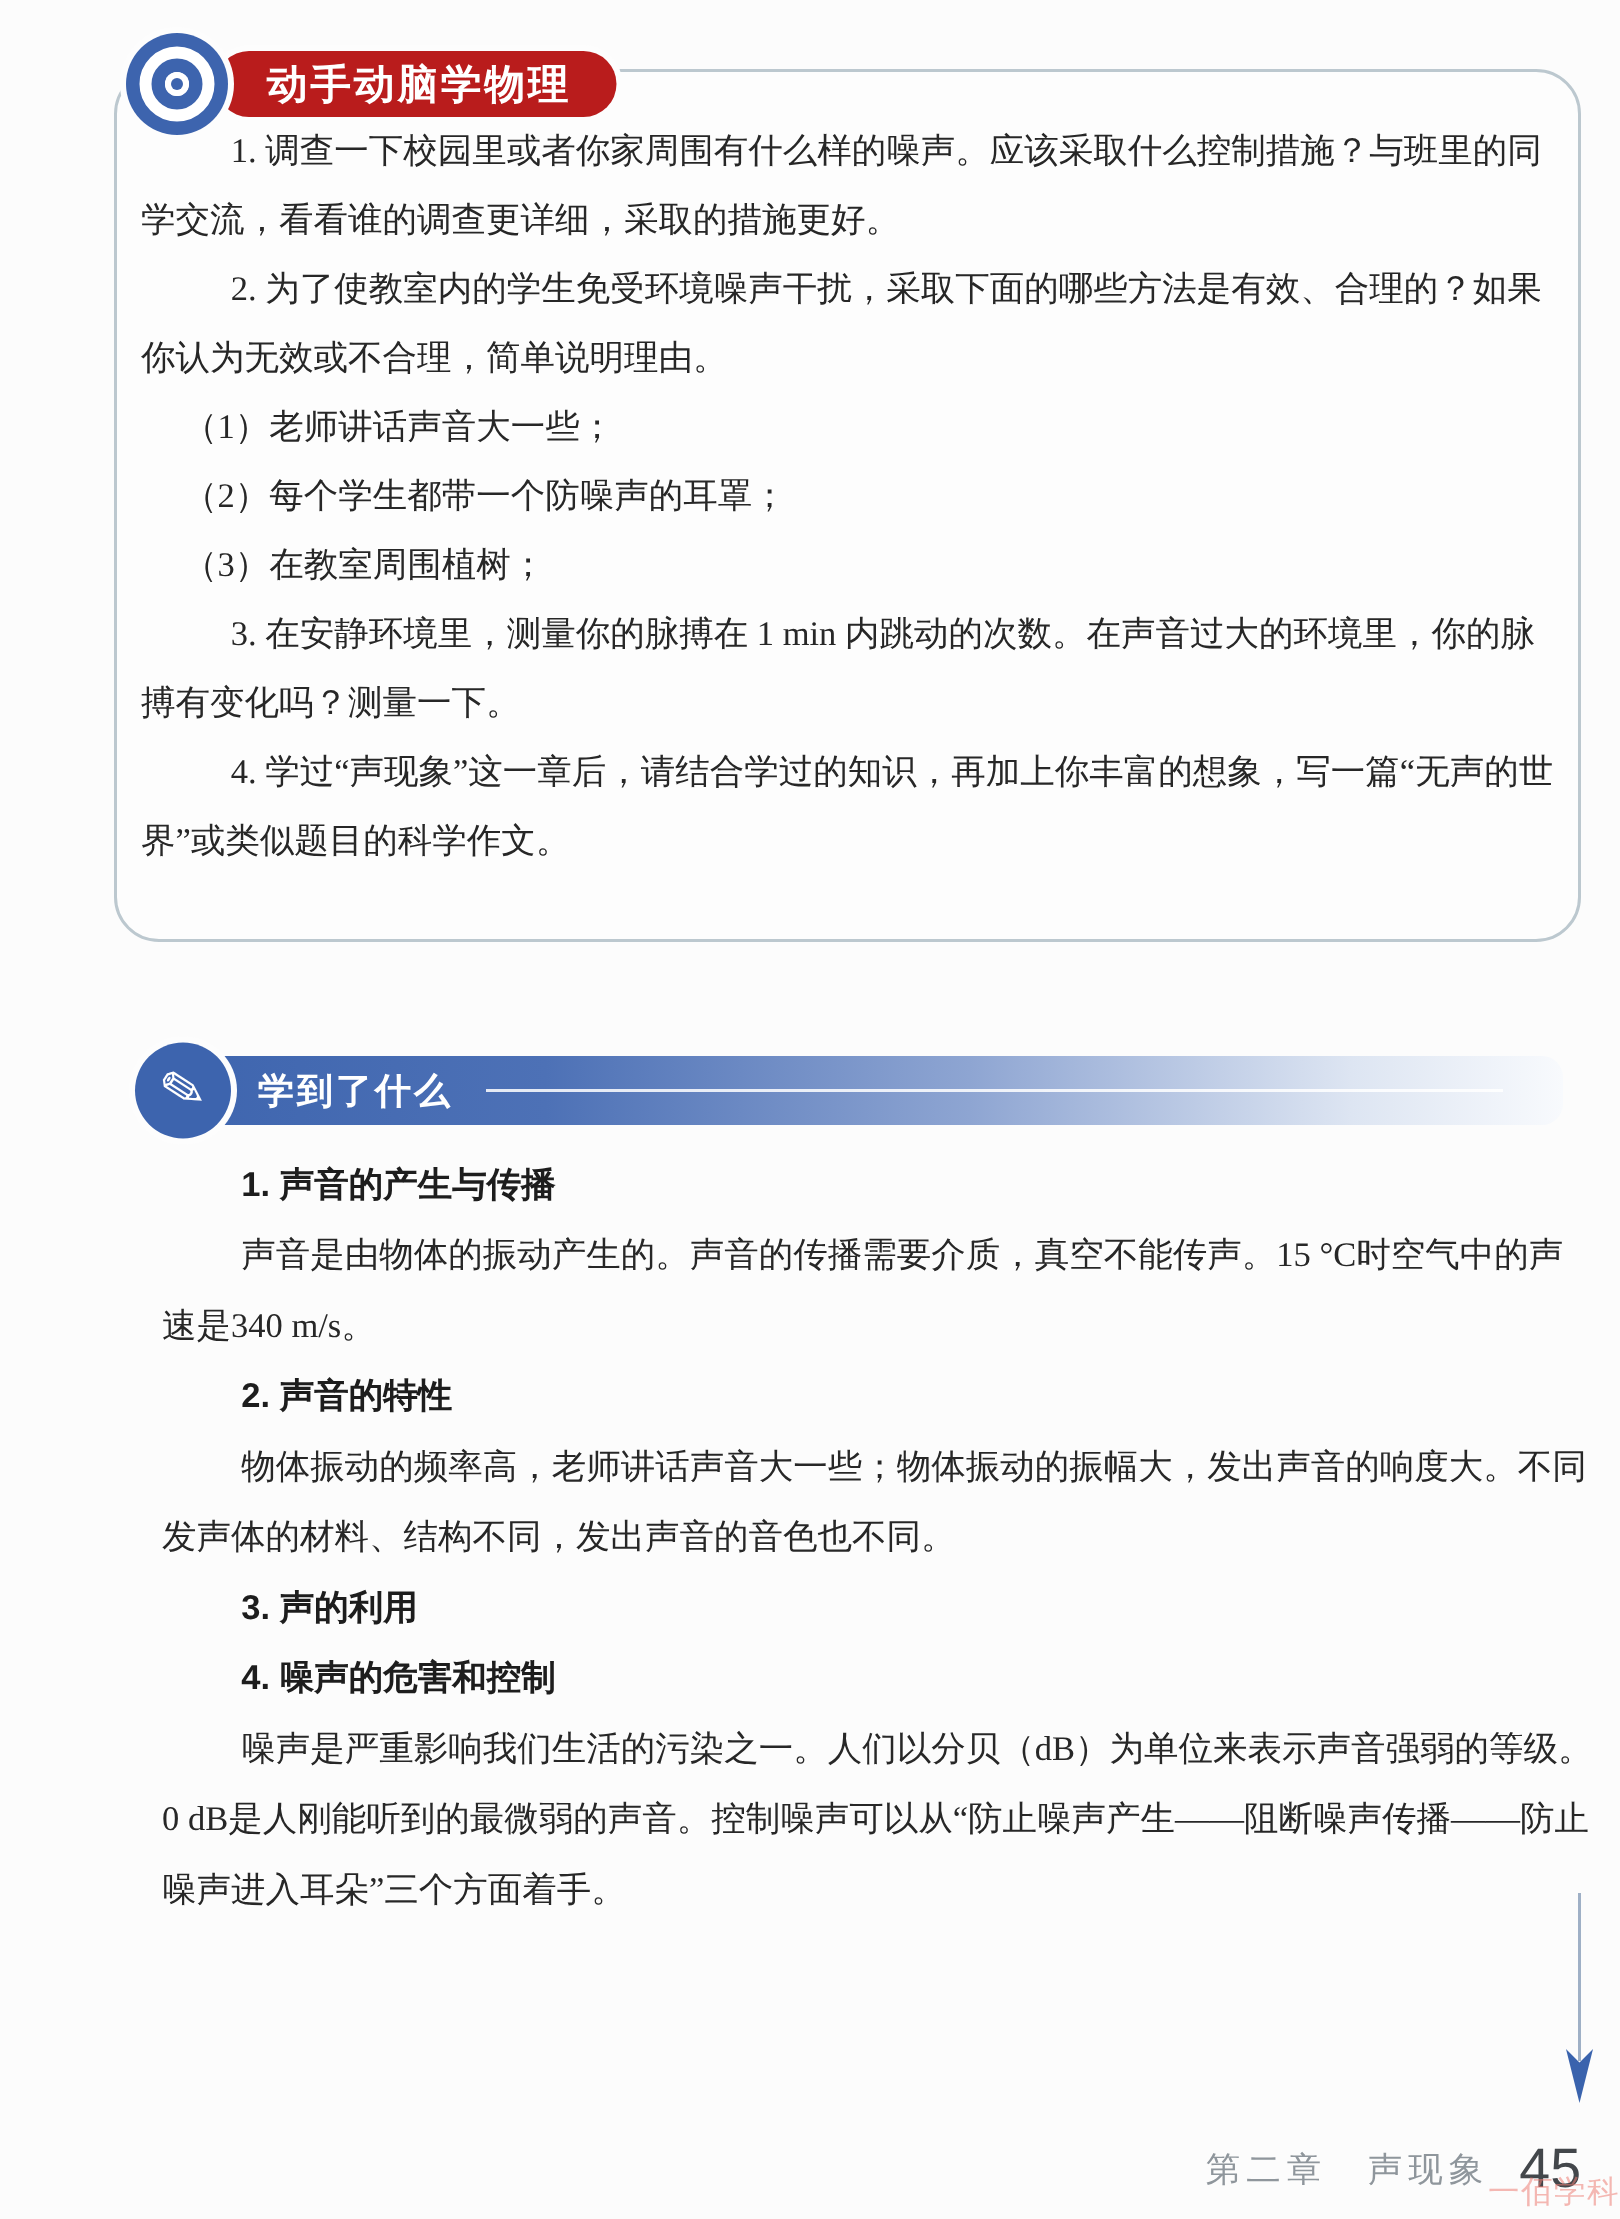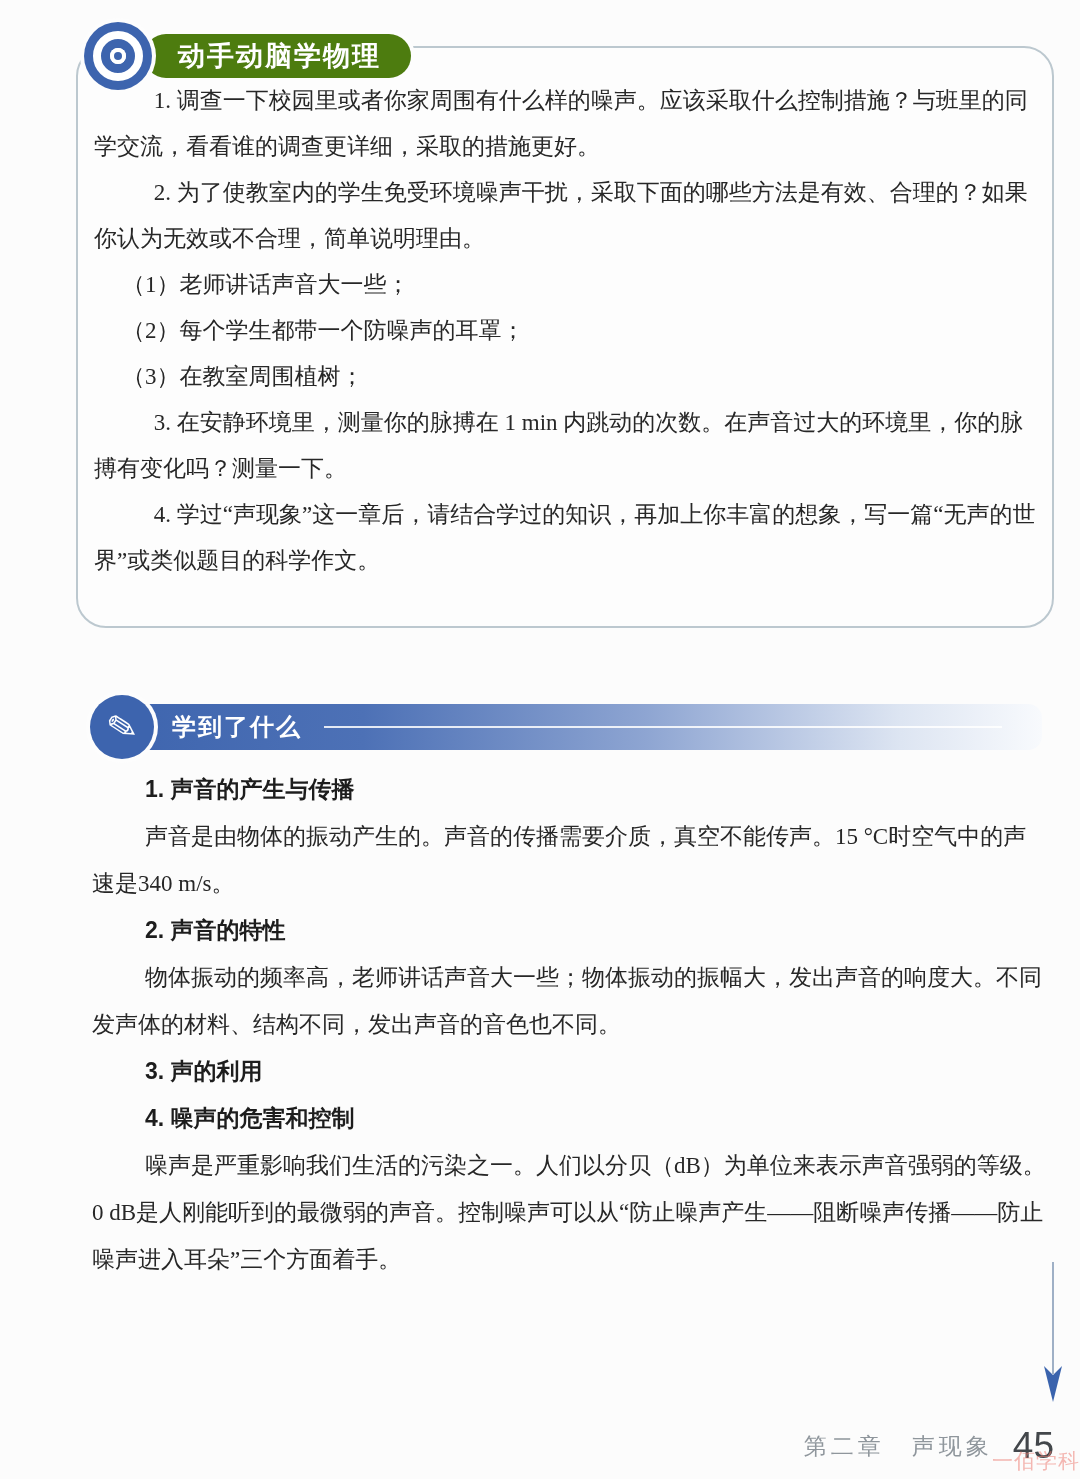--- a/index.html
+++ b/index.html
@@ -45,21 +45,21 @@
     width:16px;height:16px;border-radius:50%;
     background:#ffffff;
     box-shadow:inset 0 0 0 4px #ffffff, 0 0 0 0 #3d64ae;
   }
   .lens-dot{
     position:absolute;left:30px;top:30px;width:8px;height:8px;
     border-radius:50%;background:#3d64ae;z-index:5;
   }
   .badge-pill{
     margin-left:-8px;
-    background:#4d7c0f;
+    background:#b91c1c;
     color:#ffffff;
     font-family:"Liberation Sans","DejaVu Sans",sans-serif;
     font-weight:700;
     font-size:27px;
     line-height:44px;
     padding:0 30px 0 34px;
     border-radius:24px;
     box-shadow:0 0 0 4px #fdfdfd;
     letter-spacing:2px;
     white-space:nowrap;
@@ -104,21 +104,21 @@
     letter-spacing:2px;
     white-space:nowrap;
   }
   .banner-rule{
     flex:1;height:2px;
     margin:0 40px 0 22px;
     background:rgba(255,255,255,0.85);
   }
   .summary-content{
     position:absolute;
-    left:92px;top:766px;
+    left:108px;top:766px;
     width:956px;
     font-size:23px;
     line-height:47px;
   }
   .summary-content h3{
     margin:0;
     font-family:"Liberation Sans","DejaVu Sans",sans-serif;
     font-size:23px;
     font-weight:700;
     text-indent:2.3em;

